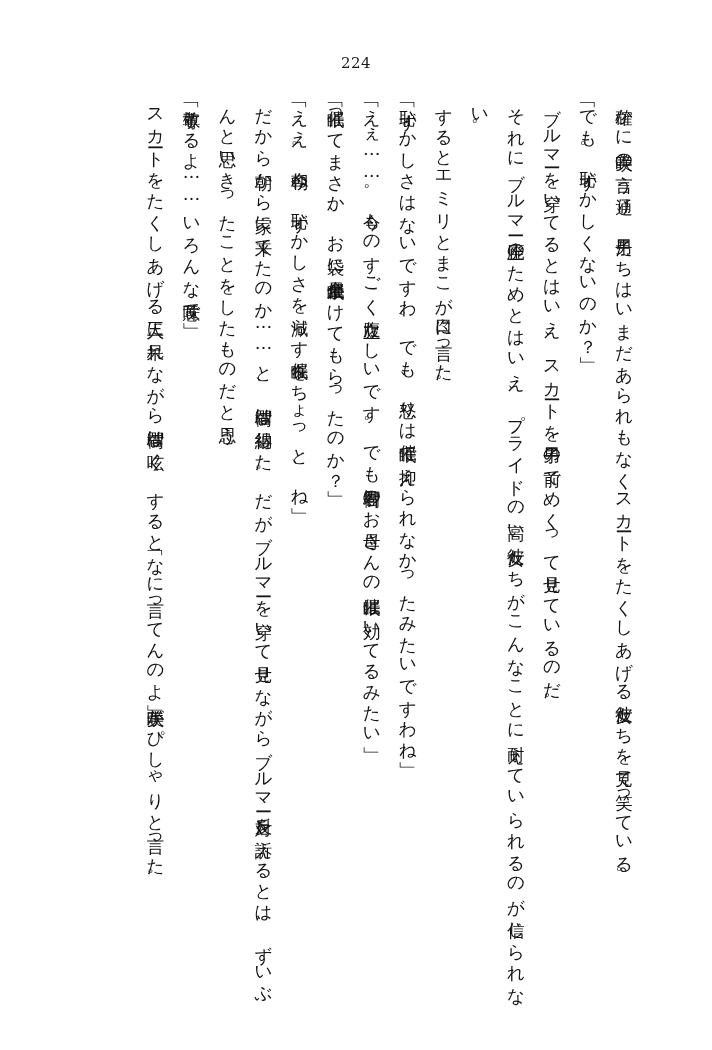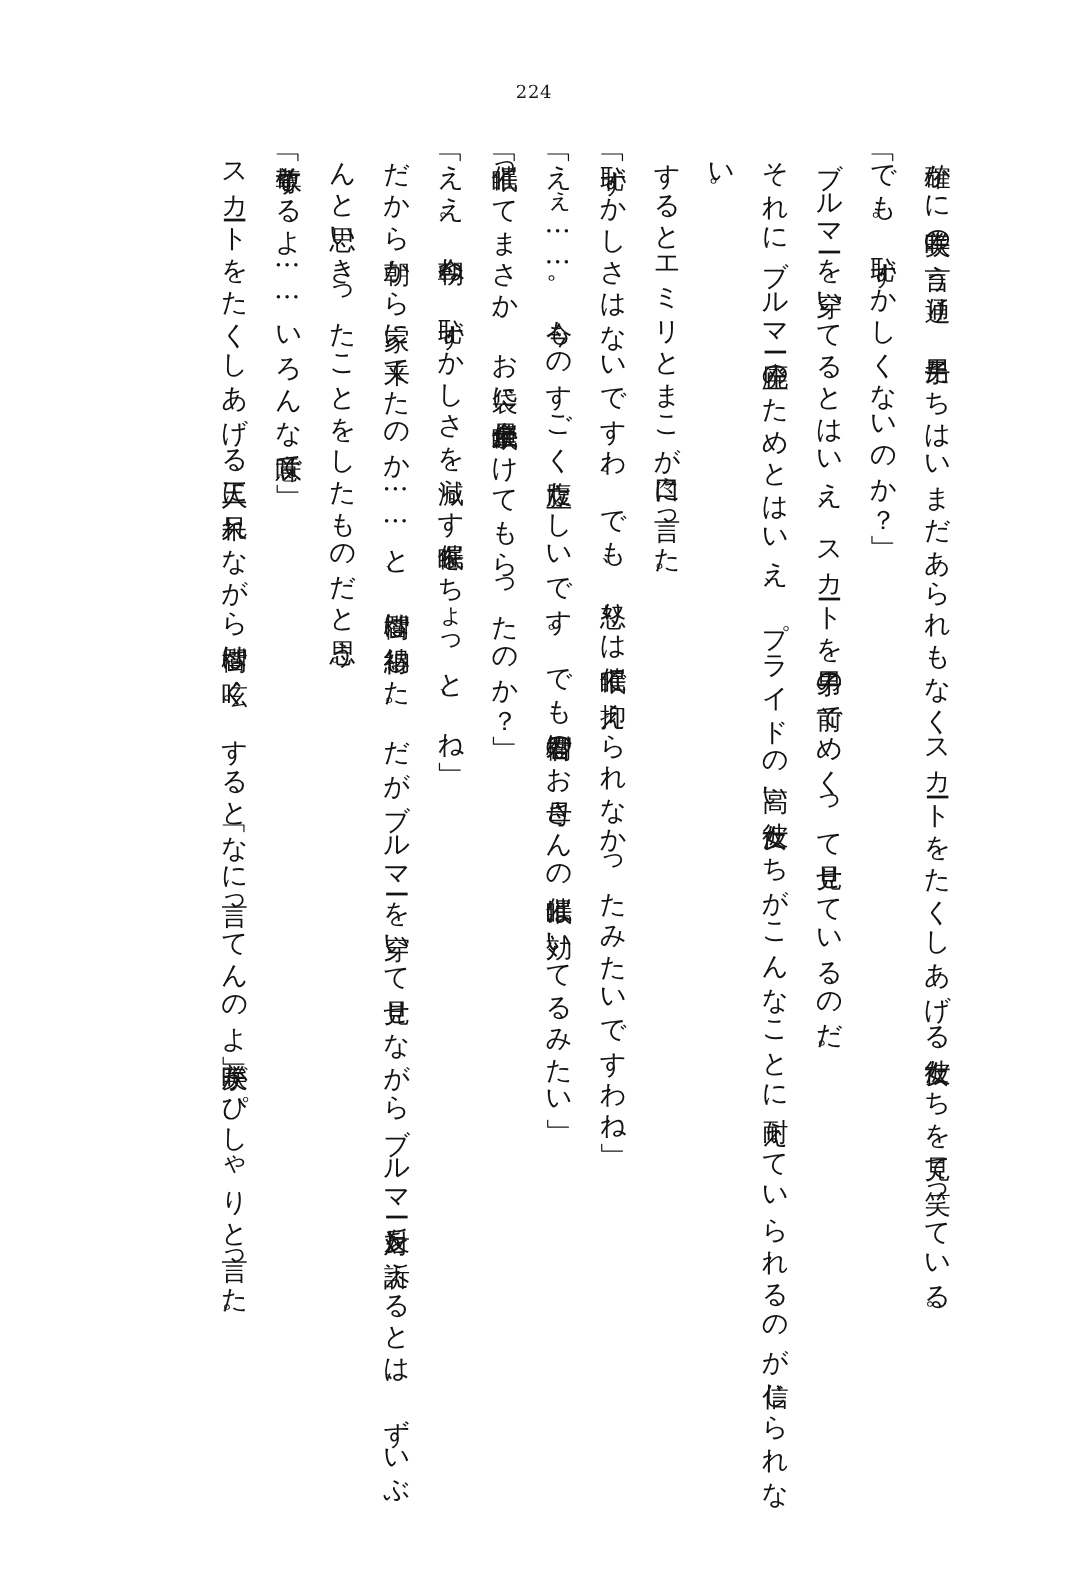--- a/index.html
+++ b/index.html
@@ -20,21 +20,21 @@
     height: 1050px;
     background: #ffffff;
   }
   .page-number {
     position: absolute;
     top: 54px;
     left: 0;
     width: 712px;
     text-align: center;
     font-family: "DejaVu Serif", "Liberation Serif", serif;
-    font-size: 12px;
+    font-size: 15px;
     color: #1a1a1a;
     letter-spacing: 0.5px;
   }
   
   .text-block {
     position: absolute;
     top: 96px;
     right: 70px;
     height: 900px;
     writing-mode: vertical-rl;

